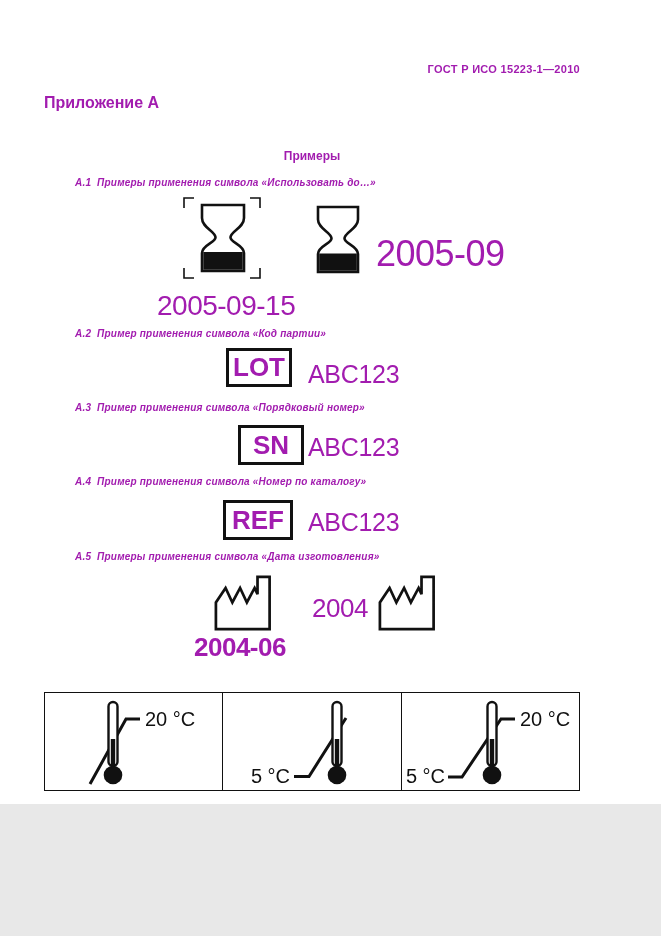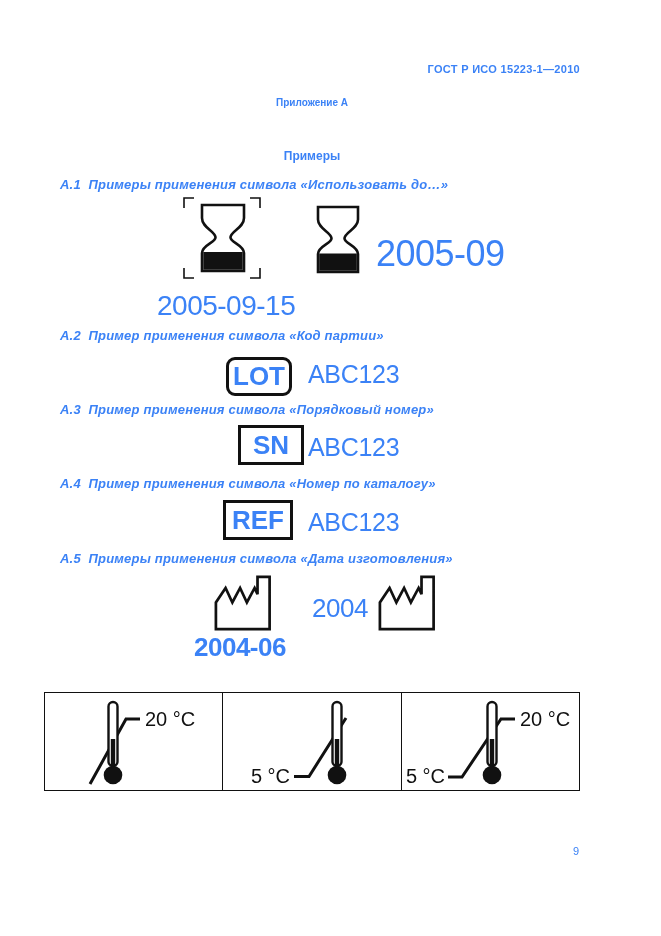--- a/index.html
+++ b/index.html
@@ -1,54 +1,54 @@
 <!DOCTYPE html>
 <html><head>
 <meta charset="utf-8">
 <style>
   html,body{margin:0;padding:0;background:#e8e8e8;}
   .page{
     position:relative;
-    width:661px;height:936px;
+    width:661px;height:804px;
     background:#ffffff;
     margin:0 auto;
     font-family:"Liberation Sans","DejaVu Sans",sans-serif;
-    color:#3b82f6;
+    color:#a21caf;
     overflow:hidden;
   }
   .abs{position:absolute;}
   .doc-ref{
     top:63px;right:81px;
     font-size:11px;font-weight:bold;letter-spacing:.3px;
   }
   .annex-head{
     top:96px;left:44px;width:536px;
-    text-align:center;font-size:10px;font-weight:bold;line-height:13px;
+    font-size:16px;font-weight:bold;line-height:13px;
   }
   .section-title{
     top:149px;left:44px;width:536px;
     text-align:center;font-size:12px;font-weight:bold;
   }
   .ex-heading{
-    left:60px;
-    font-size:13px;font-weight:bold;font-style:italic;letter-spacing:.2px;
+    left:75px;
+    font-size:10px;font-weight:bold;font-style:italic;letter-spacing:.2px;
     white-space:nowrap;
   }
   .h-a1{top:177px}.h-a2{top:328px}.h-a3{top:402px}.h-a4{top:476px}.h-a5{top:551px}.h-a6{top:670px}
   .big-date{font-size:36px;line-height:1;letter-spacing:-.5px;white-space:nowrap;}
   .d-full{left:157px;top:292px;font-size:28px;}
   .d-short{left:376px;top:236px;}
   .d-ym{left:194px;top:634px;font-size:26px;font-weight:bold;}
   .d-y{left:312px;top:595px;font-size:26px;}
   .sym-box{
     border:3px solid #111;background:#fff;
     display:flex;align-items:center;justify-content:center;
     font-weight:bold;font-size:26px;letter-spacing:0;
   }
-  .box-lot{left:226px;top:357px;width:60px;height:33px;border-radius:9px;}
+  .box-lot{left:226px;top:348px;width:60px;height:33px;}
   .box-sn {left:238px;top:425px;width:60px;height:34px;}
   .box-ref{left:223px;top:500px;width:64px;height:34px;}
   .sym-value{font-size:25px;line-height:1;letter-spacing:-.3px;white-space:nowrap;}
   .v1{left:308px;top:362px}.v2{left:308px;top:435px}.v3{left:308px;top:510px}
   .temp-table{
     left:44px;top:692px;width:536px;
     border-collapse:collapse;table-layout:fixed;
   }
   .temp-table,.temp-table td{border:1.5px solid #111;}
   .temp-table td{padding:0;vertical-align:top;background:#fff;}

